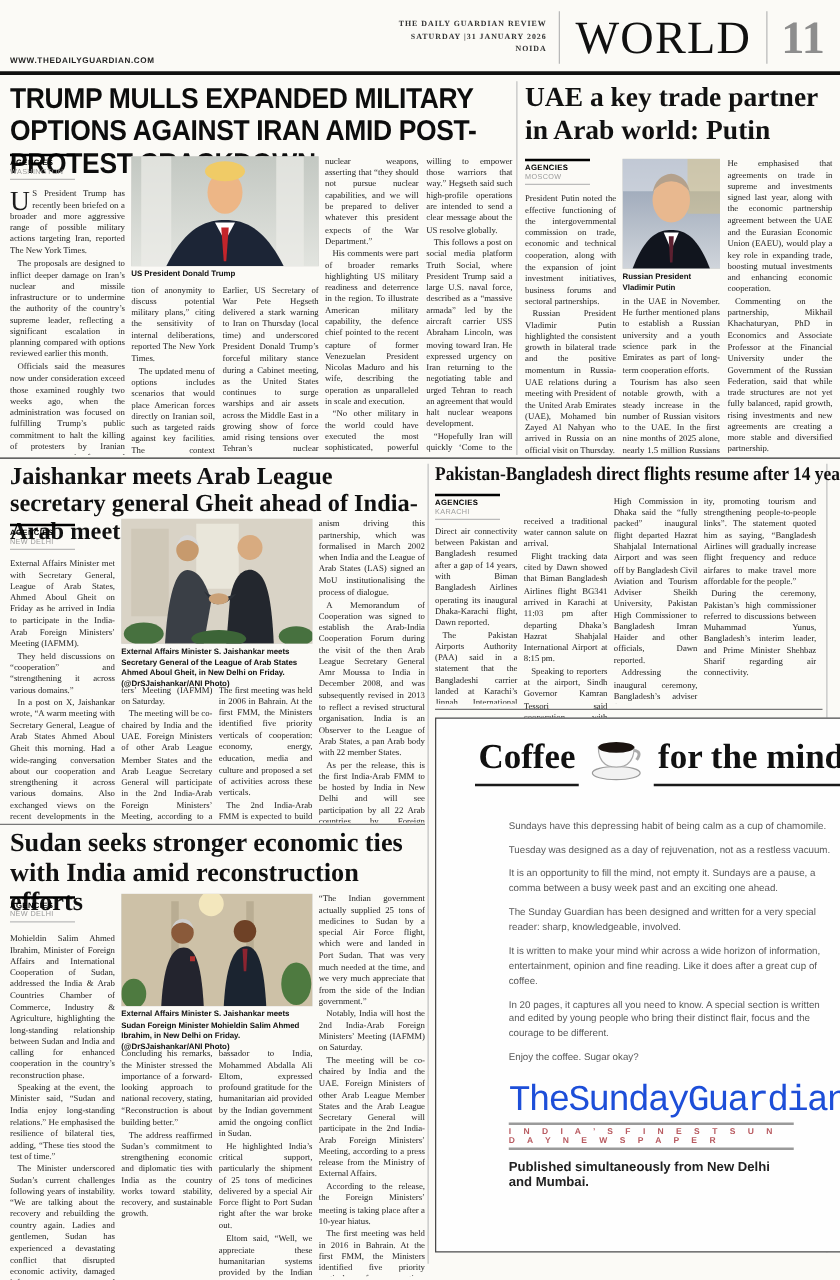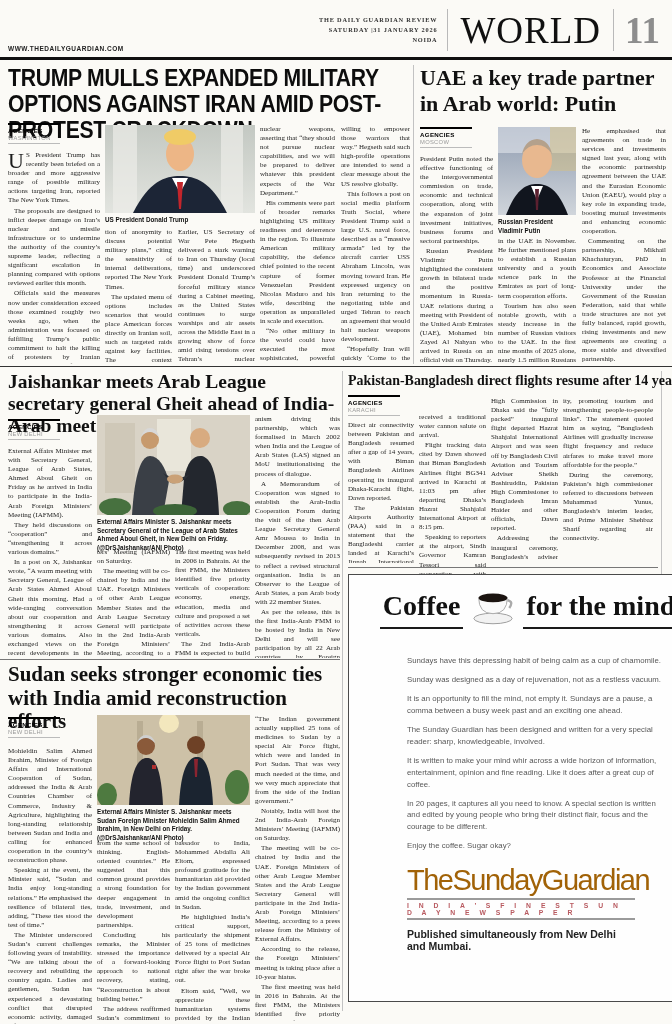--- a/index.html
+++ b/index.html
@@ -31,21 +31,21 @@
   .photo svg{display:block;width:100%;height:100%;}
   .caption{position:absolute;font-family:"Liberation Sans",sans-serif;font-size:6.3px;font-weight:bold;line-height:1.35;color:#111;}
   
   .ad-box{position:absolute;left:348px;top:574px;width:342px;height:428px;border:1px solid #4a4a4a;background:#fefefe;box-sizing:border-box;overflow:hidden;padding-left:20px;}
   .ad-title-row{margin-top:12px;display:flex;justify-content:center;align-items:flex-end;gap:8px;}
   .ad-title{font-family:"Liberation Serif",serif;font-weight:bold;font-size:28px;line-height:1;border-bottom:2px solid #1a1a1a;padding:0 3px 7px;color:#111;}
   .ad-cup{width:44px;height:40px;margin-bottom:2px;}
   .ad-body{margin:26px 19px 0 38px;}
   .ad-body p{font-family:"Liberation Sans",sans-serif;font-size:7.8px;line-height:1.5;color:#585858;margin:0 0 7.5px;}
   .ad-logoblock{margin:14px 24px 0 38px;width:228px;}
-  .ad-logo{font-family:Liberation Sans, sans-serif;font-size:29px;letter-spacing:-1.5px;color:#a16207;line-height:1;}
+  .ad-logo{font-family:Liberation Mono, monospace;font-size:29px;letter-spacing:-1.5px;color:#1d4ed8;line-height:1;}
   .ad-tagline{border-top:2px solid #9a9a9a;border-bottom:2px solid #9a9a9a;margin-top:3px;padding:2px 0;font-family:"Liberation Sans",sans-serif;font-size:6.8px;font-weight:bold;letter-spacing:4px;color:#b85a60;}
   .ad-published{margin-top:8px;font-family:"Liberation Sans",sans-serif;font-size:10.5px;font-weight:bold;color:#222;}
   .pak-hl{white-space:nowrap;transform:scaleX(.9);transform-origin:0 0;}
 </style>
 </head>
 <body>
 
 <div class="page">
 
   <div class="site-url">WWW.THEDAILYGUARDIAN.COM</div>
@@ -139,21 +139,21 @@
         <polygon points="33,59 45,59 39,73" fill="#ffffff"></polygon>
         <polygon points="37,62 41,62 40,83 38,83" fill="#5c2030"></polygon>
       </svg>
     </div>
     <div class="caption" style="left:78px;top:153px;width:78px;">Russian President Vladimir Putin</div>
     <div class="body-col" style="left:78px;top:172px;width:78px;height:128px;">
         <p>in the UAE in November. He further mentioned plans to establish a Russian university and a youth science park in the Emirates as part of long-term cooperation efforts.</p>
         <p>Tourism has also seen notable growth, with a steady increase in the number of Russian visitors to the UAE. In the first nine months of 2025 alone, nearly 1.5 million Russians travelled to the UAE, marking an 18 per cent rise compared to the same period last year.</p>
       </div>
     <div class="body-col" style="left:162px;top:62px;width:84px;height:238px;">
-        <p>He emphasised that agreements on trade in services and investments signed last year, along with the economic partnership agreement between the UAE and the Eurasian Economic Union (EAEU), would play a key role in expanding trade, boosting mutual investments and enhancing economic cooperation.</p>
+        <p>He emphasised that agreements on trade in supreme and investments signed last year, along with the economic partnership agreement between the UAE and the Eurasian Economic Union (EAEU), would play a key role in expanding trade, boosting mutual investments and enhancing economic cooperation.</p>
         <p>Commenting on the partnership, Mikhail Khachaturyan, PhD in Economics and Associate Professor at the Financial University under the Government of the Russian Federation, said that while trade structures are not yet fully balanced, rapid growth, rising investments and new agreements are creating a more stable and diversified partnership.</p>
       </div>
   </div>
 
   <div class="rule-h" style="left:0;width:672px;top:366px;background:#333;"></div>
 
   <div class="article" style="left:8px;top:371px;width:332px;height:287px;">
     <div class="hl-serif" style="font-size:19.5px;line-height:1.12;width:332px;">Jaishankar meets Arab League secretary general Gheit ahead of India-Arab meet</div>
     <div class="byline" style="left:0;top:48px;">
       <div class="agency">AGENCIES</div>
@@ -209,21 +209,21 @@
     <div class="body-col" style="left:0;top:50px;width:66px;height:142px;">
         <p>Direct air connectivity between Pakistan and Bangladesh resumed after a gap of 14 years, with Biman Bangladesh Airlines operating its inaugural Dhaka-Karachi flight, Dawn reported.</p>
         <p>The Pakistan Airports Authority (PAA) said in a statement that the Bangladeshi carrier landed at Karachi’s Jinnah International Airport on Thursday night, after more than a decade and</p>
       </div>
     <div class="body-col" style="left:71px;top:42px;width:67px;height:166px;">
         <p>received a traditional water cannon salute on arrival.</p>
         <p>Flight tracking data cited by Dawn showed that Biman Bangladesh Airlines flight BG341 arrived in Karachi at 11:03 pm after departing Dhaka’s Hazrat Shahjalal International Airport at 8:15 pm.</p>
         <p>Speaking to reporters at the airport, Sindh Governor Kamran Tessori said cooperation with Bangladesh would extend beyond aviation to other sectors.</p>
       </div>
     <div class="body-col" style="left:143px;top:26px;width:67px;height:166px;">
-        <p>High Commission in Dhaka said the “fully packed” inaugural flight departed Hazrat Shahjalal International Airport and was seen off by Bangladesh Civil Aviation and Tourism Adviser Sheikh Bashiruddin, Pakistan High Commissioner to Bangladesh Imran Haider and other officials, Dawn reported.</p>
+        <p>High Commission in Dhaka said the “fully packed” inaugural flight departed Hazrat Shahjalal International Airport and was seen off by Bangladesh Civil Aviation and Tourism Adviser Sheikh University, Pakistan High Commissioner to Bangladesh Imran Haider and other officials, Dawn reported.</p>
         <p>Addressing the inaugural ceremony, Bangladesh’s adviser for civil aviation and tourism said the Dhaka-Karachi route was aimed at “enhancing connectiv-</p>
       </div>
     <div class="body-col" style="left:215px;top:26px;width:90px;height:166px;">
         <p>ity, promoting tourism and strengthening people-to-people links”. The statement quoted him as saying, “Bangladesh Airlines will gradually increase flight frequency and reduce airfares to make travel more affordable for the people.”</p>
         <p>During the ceremony, Pakistan’s high commissioner referred to discussions between Muhammad Yunus, Bangladesh’s interim leader, and Prime Minister Shehbaz Sharif regarding air connectivity.</p>
       </div>
   </div>
 
   <div class="rule-h" style="left:348px;width:310px;top:567px;background:#777;"></div>
   <div class="rule-h" style="left:0;width:340px;top:659px;background:#777;"></div>
@@ -234,21 +234,21 @@
       <svg class="ad-cup" viewBox="0 0 46 38">
         <ellipse cx="23" cy="31" rx="20" ry="5.5" fill="#f2f2f2" stroke="#9a9a9a" stroke-width="1"></ellipse>
         <path d="M38,12 Q45,13 40,20" stroke="#aaaaaa" stroke-width="2.5" fill="none"></path>
         <path d="M8,9 Q8,26 23,26 Q38,26 38,9 Z" fill="#fafafa" stroke="#a8a8a8" stroke-width="1"></path>
         <ellipse cx="23" cy="9.5" rx="15" ry="4.5" fill="#1b1410"></ellipse>
       </svg>
       <span class="ad-title">for the mind</span>
     </div>
     <div class="ad-body">
         <p>Sundays have this depressing habit of being calm as a cup of chamomile.</p>
-        <p>Sunday was designed as a day of rejuvenation, not as a restless vacuum.</p>
+        <p>Tuesday was designed as a day of rejuvenation, not as a restless vacuum.</p>
         <p>It is an opportunity to fill the mind, not empty it. Sundays are a pause, a comma between a busy week past and an exciting one ahead.</p>
         <p>The Sunday Guardian has been designed and written for a very special reader: sharp, knowledgeable, involved.</p>
         <p>It is written to make your mind whir across a wide horizon of information, entertainment, opinion and fine reading. Like it does after a great cup of coffee.</p>
         <p>In 20 pages, it captures all you need to know. A special section is written and edited by young people who bring their distinct flair, focus and the courage to be different.</p>
         <p>Enjoy the coffee. Sugar okay?</p>
       </div>
     <div class="ad-logoblock">
       <div class="ad-logo">TheSundayGuardian</div>
       <div class="ad-tagline">I N D I A ’ S   F I N E S T   S U N D A Y   N E W S P A P E R</div>
       <div class="ad-published">Published simultaneously from New Delhi and Mumbai.</div>
@@ -279,21 +279,20 @@
         <rect x="55" y="50" width="4" height="4" fill="#b03030"></rect>
         <path d="M82,90 C84,52 92,42 100,42 C108,42 114,52 116,90 Z" fill="#1b2430"></path>
         <circle cx="99" cy="30" r="9" fill="#6e4126"></circle>
         <polygon points="97,44 101,44 100,62 98,62" fill="#8c2430"></polygon>
         <ellipse cx="140" cy="72" rx="12" ry="17" fill="#4e7a40"></ellipse>
         <ellipse cx="10" cy="80" rx="10" ry="12" fill="#4e7a40"></ellipse>
       </svg>
     </div>
     <div class="caption" style="left:89px;top:145px;width:153px;">External Affairs Minister S. Jaishankar meets Sudan Foreign Minister Mohieldin Salim Ahmed Ibrahim, in New Delhi on Friday. (@DrSJaishankar/ANI Photo)</div>
     <div class="body-col" style="left:89px;top:176px;width:73px;height:182px;">
-        <p>from the same school of thinking. English-oriented countries.” He suggested that this common ground provides a strong foundation for deeper engagement in trade, investment, and development partnerships.</p>
         <p>Concluding his remarks, the Minister stressed the importance of a forward-looking approach to national recovery, stating, “Reconstruction is about building better.”</p>
         <p>The address reaffirmed Sudan’s commitment to strengthening economic and diplomatic ties with India as the country works toward stability, recovery, and sustainable growth.</p>
       </div>
     <div class="body-col" style="left:167px;top:176px;width:75px;height:182px;">
         <p>bassador to India, Mohammed Abdalla Ali Eltom, expressed profound gratitude for the humanitarian aid provided by the Indian government amid the ongoing conflict in Sudan.</p>
         <p>He highlighted India’s critical support, particularly the shipment of 25 tons of medicines delivered by a special Air Force flight to Port Sudan right after the war broke out.</p>
         <p>Eltom said, “Well, we appreciate these humanitarian systems provided by the Indian Government, and it’s not only this latest shipment which was received last month in Port Sudan. Right after the breakout of the war.” He continued,</p>
       </div>
     <div class="body-col" style="left:247px;top:52px;width:85px;height:306px;">
         <p>“The Indian government actually supplied 25 tons of medicines to Sudan by a special Air Force flight, which were and landed in Port Sudan. That was very much needed at the time, and we very much appreciate that from the side of the Indian government.”</p>

